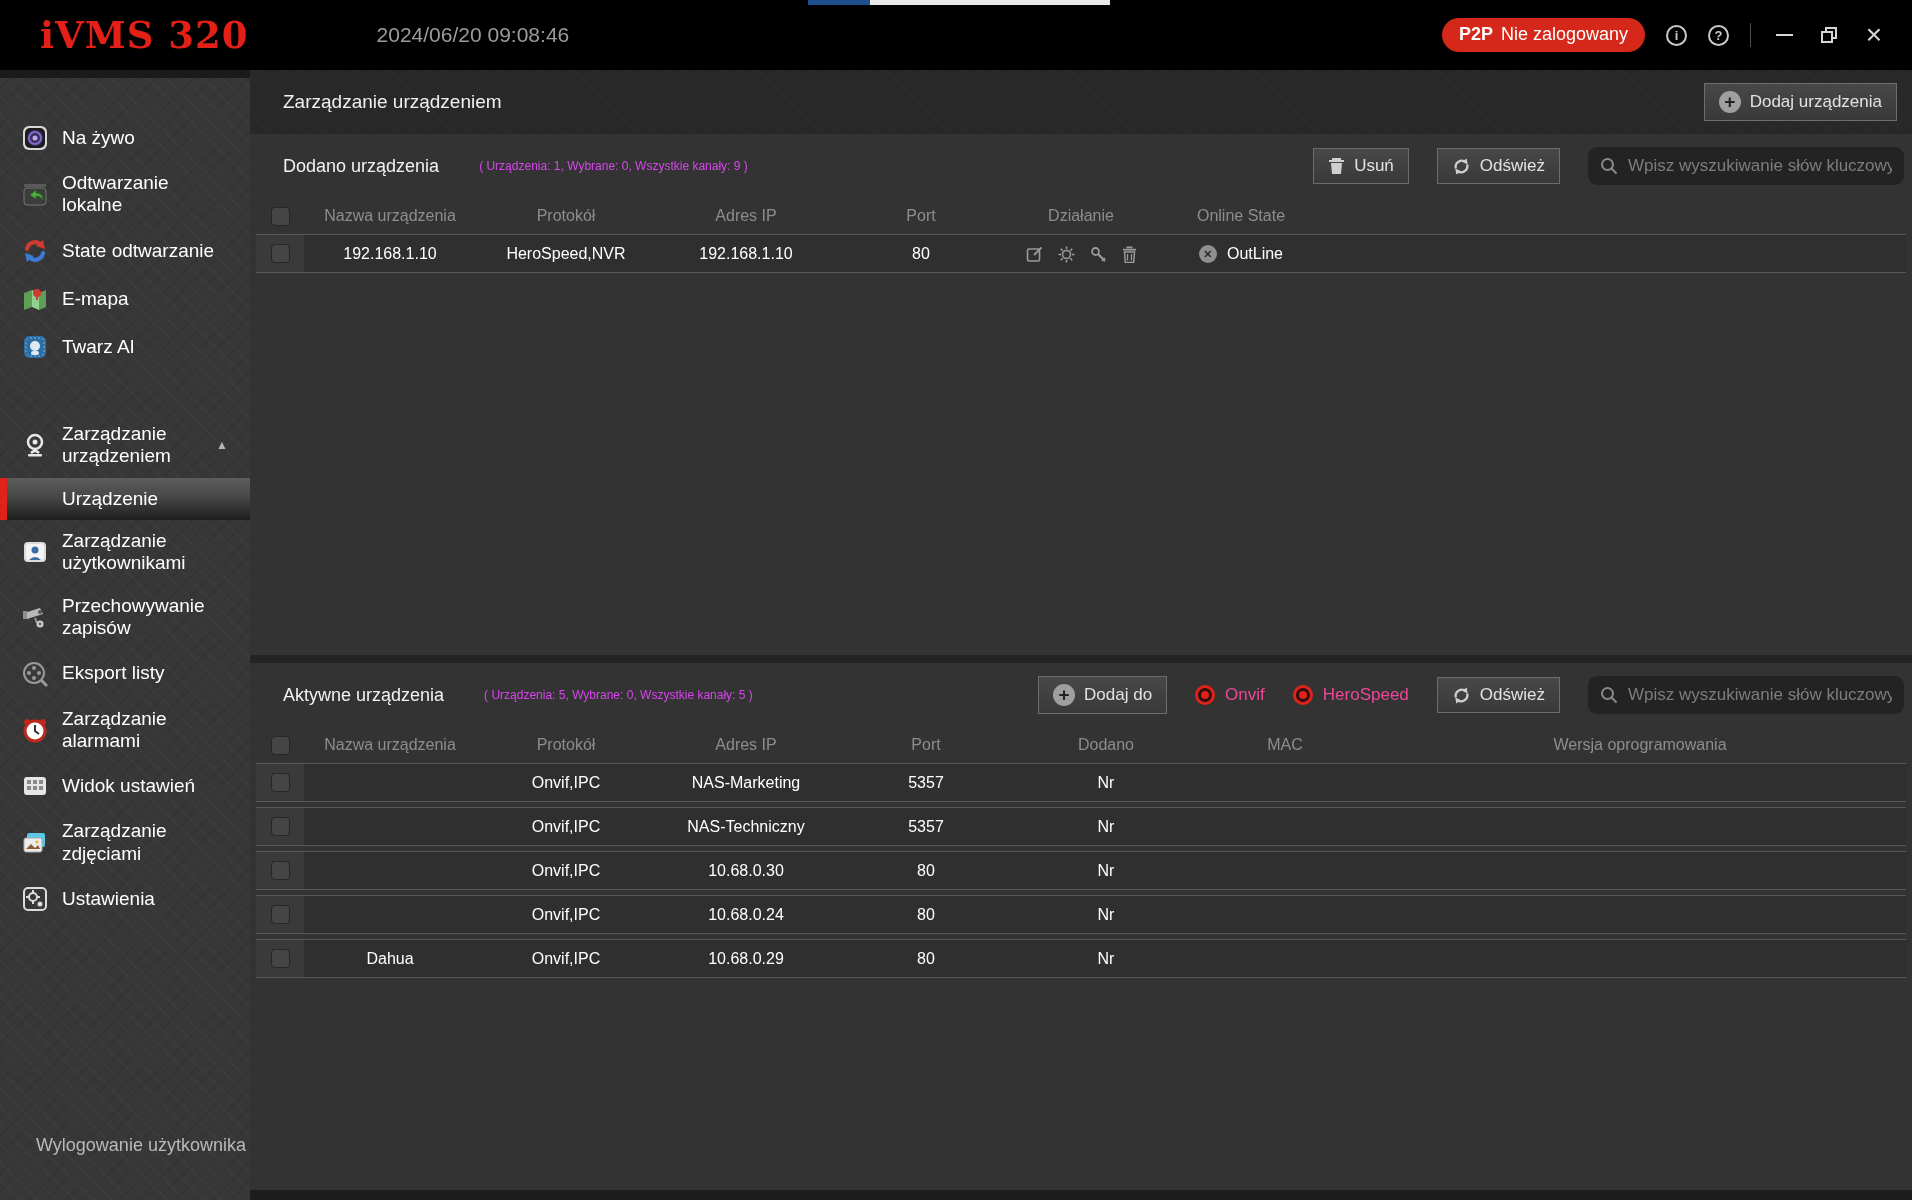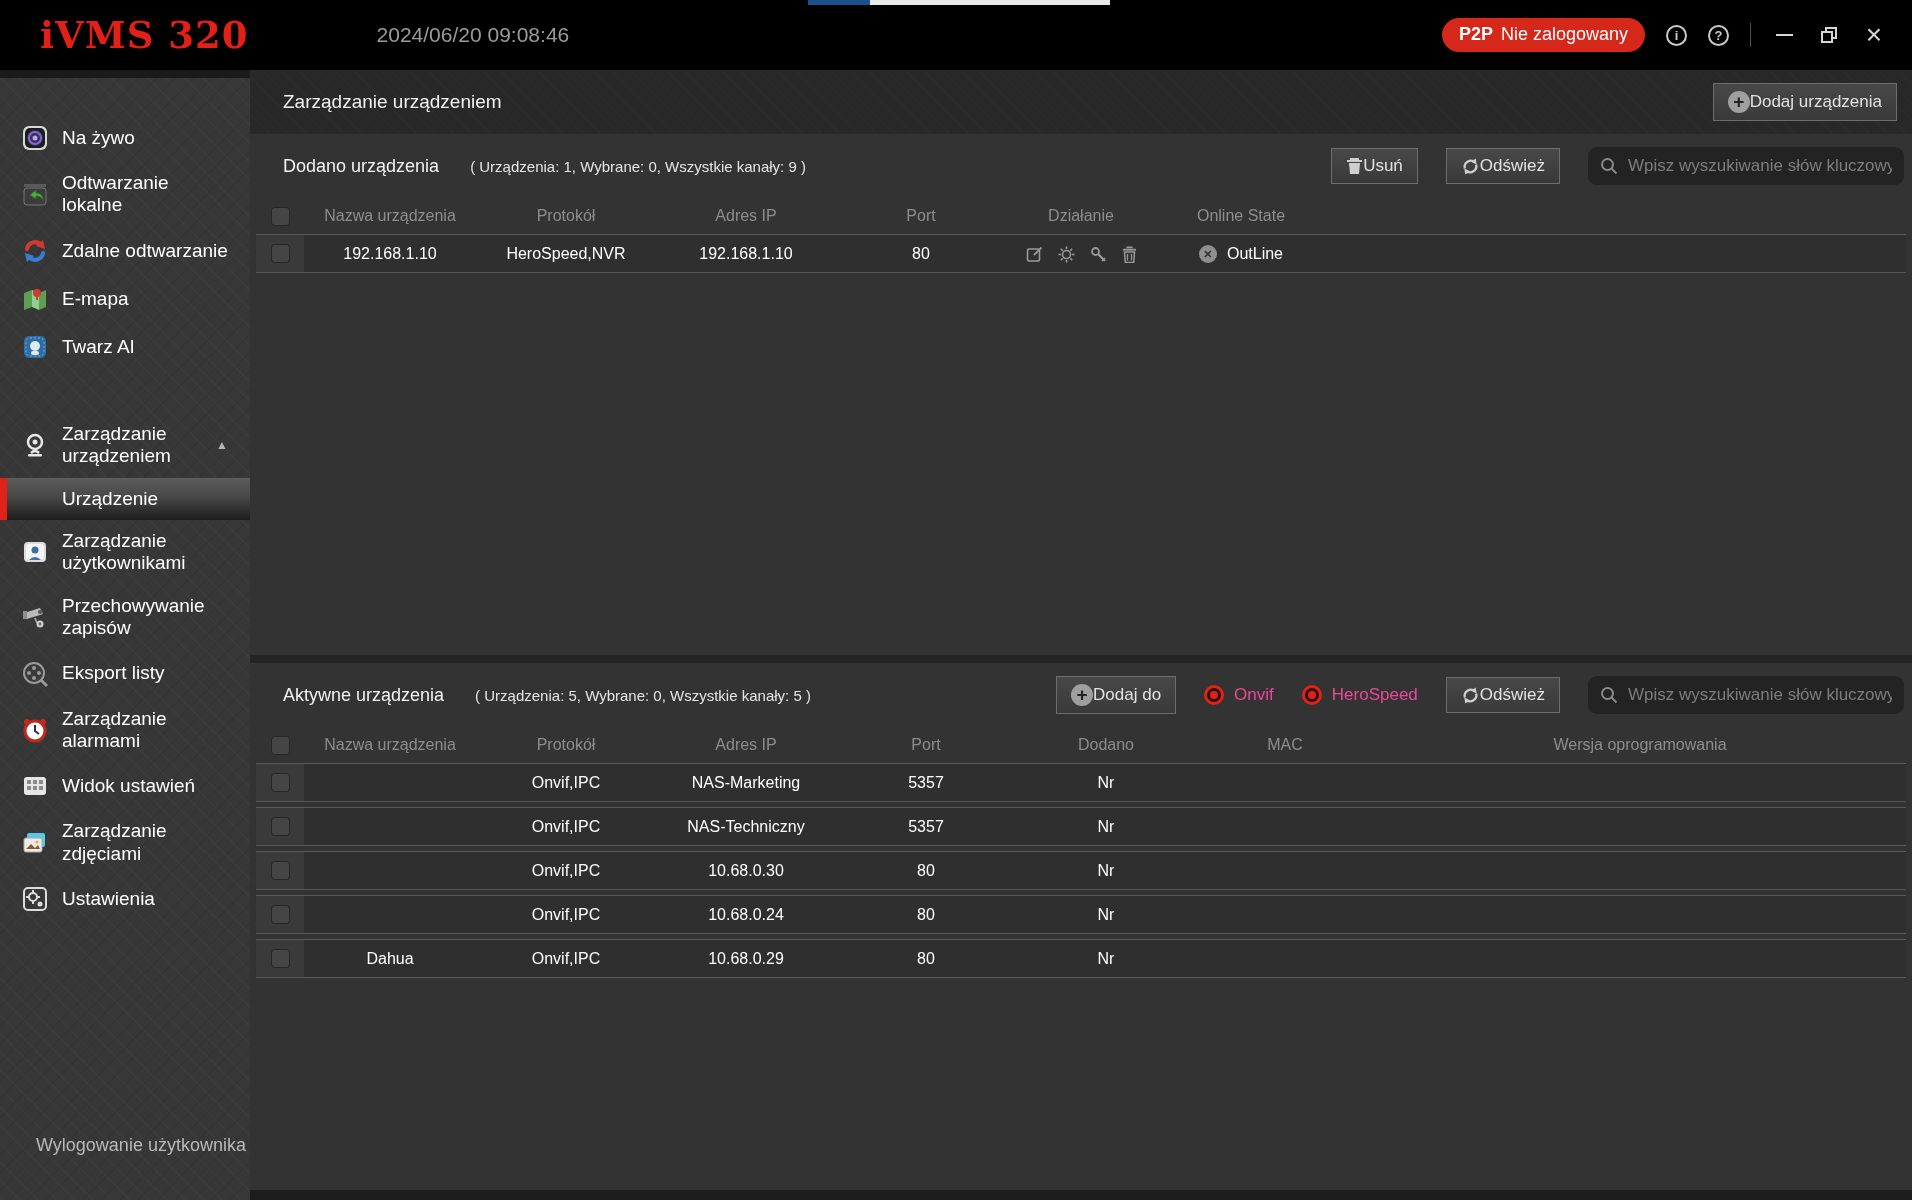--- a/index.html
+++ b/index.html
@@ -48,35 +48,35 @@
 
   
   .ic svg { display:block; }
 
   
   .main { flex:1 1 auto; background:#282828; display:flex; flex-direction:column; min-width:0;
     background-image:repeating-linear-gradient(45deg, rgba(255,255,255,.012) 0 2px, transparent 2px 13px); }
   .page-header { height:64px; display:flex; align-items:center; padding:0 15px 0 33px; flex:0 0 auto; }
   .page-title { color:#f0f0f0; font-size:19px; }
 
-  .btn { display:inline-flex; align-items:center; background:linear-gradient(#484848,#393939);
+  .btn { display:inline-flex; align-items:center; gap:9px; background:linear-gradient(#484848,#393939);
          border:1px solid #6d6d6d; color:#e2e2e2; font-size:17px; padding:7px 14px; cursor:pointer; white-space:nowrap; }
   .plus-circle { width:22px; height:22px; border-radius:50%; background:#9f9f9f; color:#222; font-weight:bold;
                  font-size:19px; line-height:21px; text-align:center; display:inline-block; }
   .plus-circle::before { content:"+"; }
   .add-device-btn { margin-left:auto; }
 
   .panel { background:#333333; }
   .panel-added { height:521px; flex:0 0 auto; display:flex; flex-direction:column; }
   .panel-gap { height:8px; background:#242424; flex:0 0 auto; }
   .panel-active { flex:1 1 auto; display:flex; flex-direction:column; min-height:0; }
 
   .section-bar { height:64px; display:flex; align-items:center; padding:0 8px 0 33px; flex:0 0 auto; }
   .section-title { color:#f2f2f2; font-size:18px; }
-  .section-summary { color:#e5e5e5; font-size:15px; margin-left:31px; }
+  .section-summary { color:#d946ef; font-size:12px; margin-left:40px; }
   .bar-right { margin-left:auto; display:flex; align-items:center; gap:28px; }
 
   .radio-opt { display:inline-flex; align-items:center; gap:10px; color:#ec4899; font-size:17px; cursor:pointer; }
   .radio-dot { width:20px; height:20px; border-radius:50%; border:3px solid #e02318; background:#2b100d;
                display:inline-flex; align-items:center; justify-content:center; }
   .radio-dot::before { content:""; width:8px; height:8px; border-radius:50%; background:#e02318; }
 
   .search-box { width:316px; height:38px; background:#232323; border-radius:9px; display:flex;
                 align-items:center; padding:0 12px; gap:10px; }
   .search-box input { flex:1; background:transparent; border:none; outline:none; color:#ddd; font-size:17px;
@@ -164,21 +164,21 @@
 
       <div class="side-item">
         <span class="ic">
           <svg width="28" height="28" viewBox="0 0 28 28">
               <path d="M6 12 a8 8 0 0 1 14-4" fill="none" stroke="#d03a30" stroke-width="4" stroke-linecap="round"></path>
               <polygon points="22,3 24,12 15,9" fill="#d03a30"></polygon>
               <path d="M22 16 a8 8 0 0 1-14 4" fill="none" stroke="#3a7bd5" stroke-width="4" stroke-linecap="round"></path>
               <polygon points="6,25 4,16 13,19" fill="#3a7bd5"></polygon>
             </svg>
         </span>
-        <span class="lbl">Zdalne odtwarzanie</span>
+        <span class="lbl">State odtwarzanie</span>
       </div>
 
       <div class="side-item">
         <span class="ic">
           <svg width="28" height="28" viewBox="0 0 28 28">
               <path d="M3 8 l8-3 v17 l-8 3 z" fill="#5f9e55"></path>
               <path d="M11 5 l7 3 v17 l-7-3 z" fill="#8fd08f"></path>
               <path d="M18 8 l7-3 v17 l-7 3 z" fill="#5f9e55"></path>
               <circle cx="16" cy="8" r="4" fill="#d03a30"></circle>
               <path d="M16 8 l0 7" stroke="#d03a30" stroke-width="2"></path>

